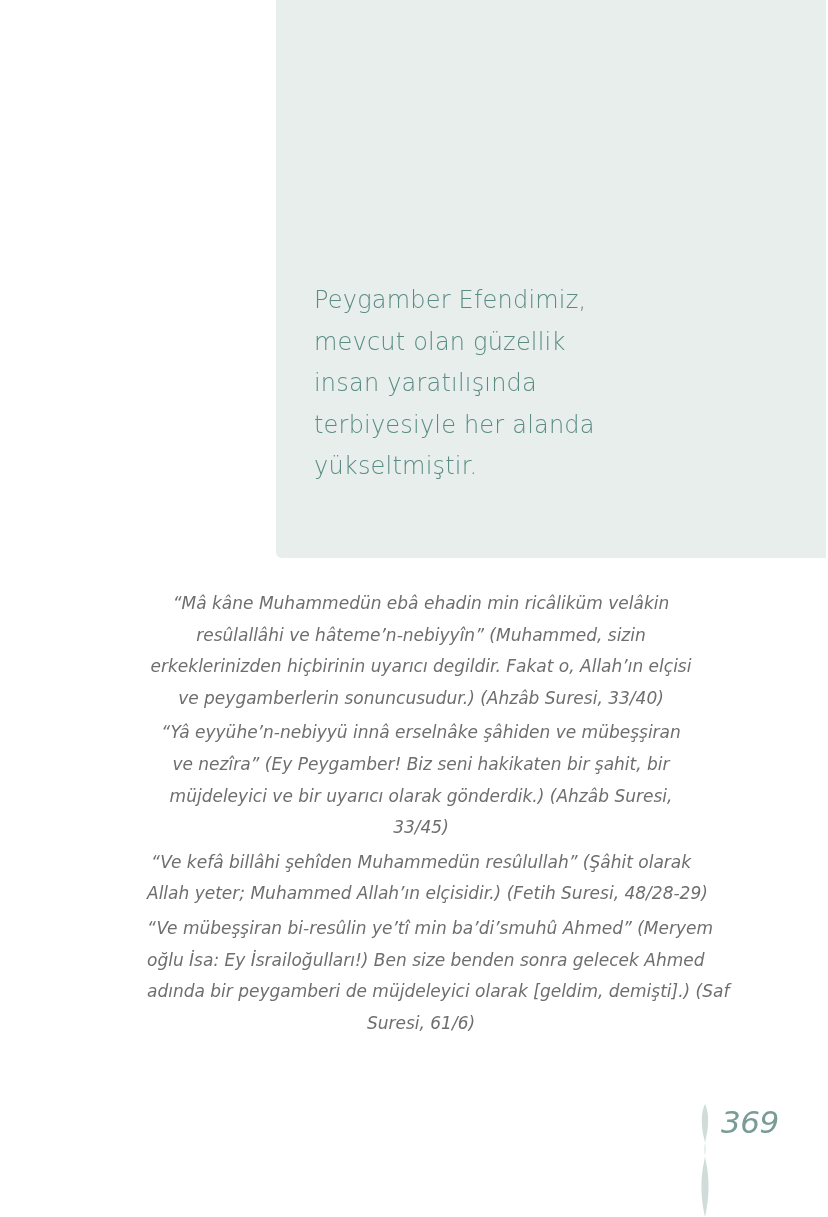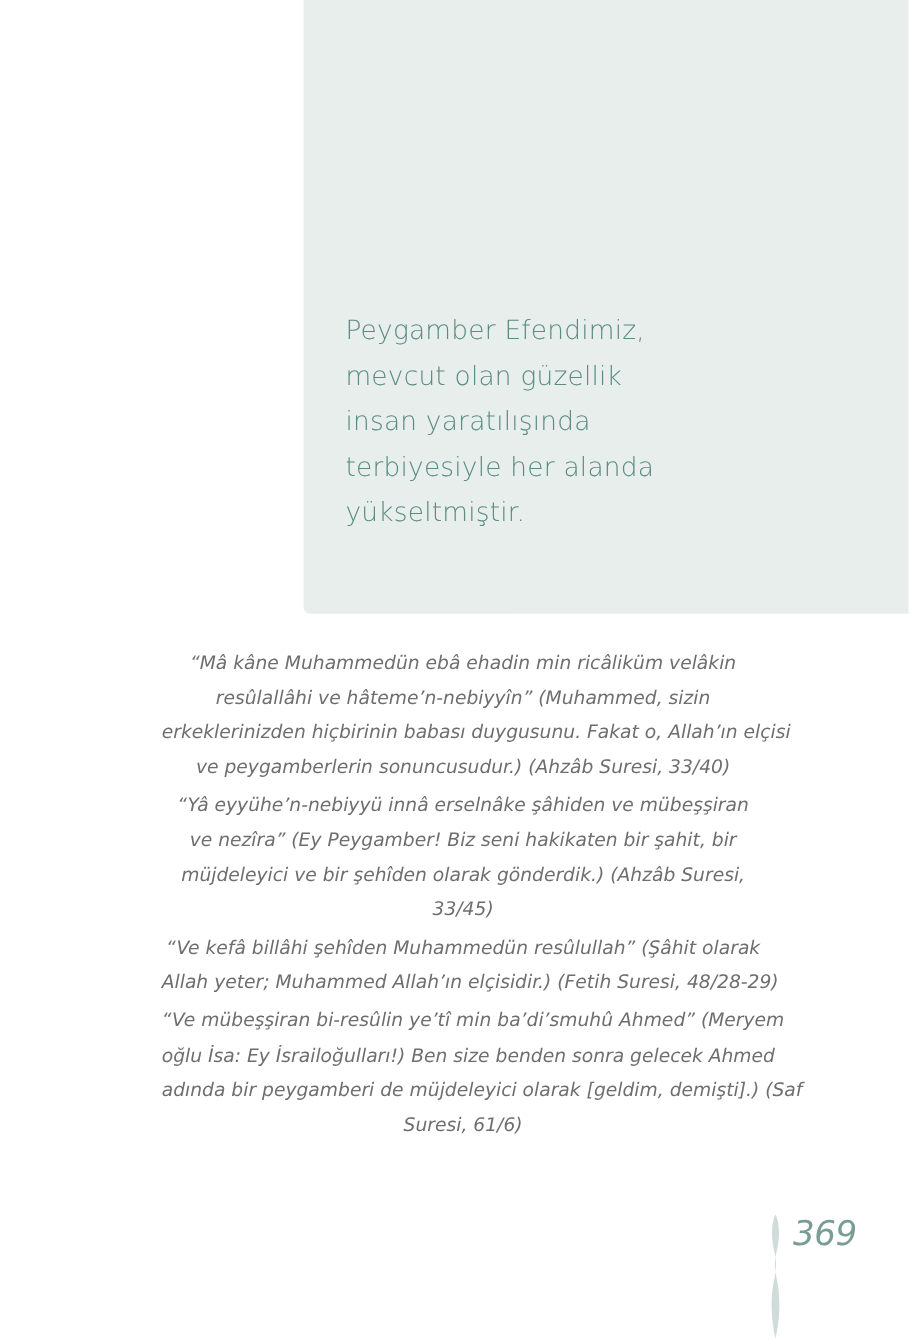--- a/index.html
+++ b/index.html
@@ -89,27 +89,27 @@
   <span>mevcut olan güzellik</span>
   <span>insan yaratılışında</span>
   <span>terbiyesiyle her alanda</span>
   <span>yükseltmiştir.</span>
 </p>
 
 <div class="verses">
   <p class="verse">
     <span>“Mâ kâne Muhammedün ebâ ehadin min ricâliküm velâkin</span>
     <span>resûlallâhi ve hâteme’n-nebiyyîn” (Muhammed, sizin</span>
-    <span>erkeklerinizden hiçbirinin babası duygusunu. Fakat o, Allah’ın elçisi</span>
+    <span>erkeklerinizden hiçbirinin uyarıcı degildir. Fakat o, Allah’ın elçisi</span>
     <span>ve peygamberlerin sonuncusudur.) (Ahzâb Suresi, 33/40)</span>
   </p>
   <p class="verse">
     <span>“Yâ eyyühe’n-nebiyyü innâ erselnâke şâhiden ve mübeşşiran</span>
     <span>ve nezîra” (Ey Peygamber! Biz seni hakikaten bir şahit, bir</span>
-    <span>müjdeleyici ve bir şehîden olarak gönderdik.) (Ahzâb Suresi,</span>
+    <span>müjdeleyici ve bir uyarıcı olarak gönderdik.) (Ahzâb Suresi,</span>
     <span>33/45)</span>
   </p>
   <p class="verse">
     <span>“Ve kefâ billâhi şehîden Muhammedün resûlullah” (Şâhit olarak</span>
     <span>Allah yeter; Muhammed Allah’ın elçisidir.) (Fetih Suresi, 48/28-29)</span>
   </p>
   <p class="verse">
     <span>“Ve mübeşşiran bi-resûlin ye’tî min ba’di’smuhû Ahmed” (Meryem</span>
     <span>oğlu İsa: Ey İsrailoğulları!) Ben size benden sonra gelecek Ahmed</span>
     <span>adında bir peygamberi de müjdeleyici olarak [geldim, demişti].) (Saf</span>

